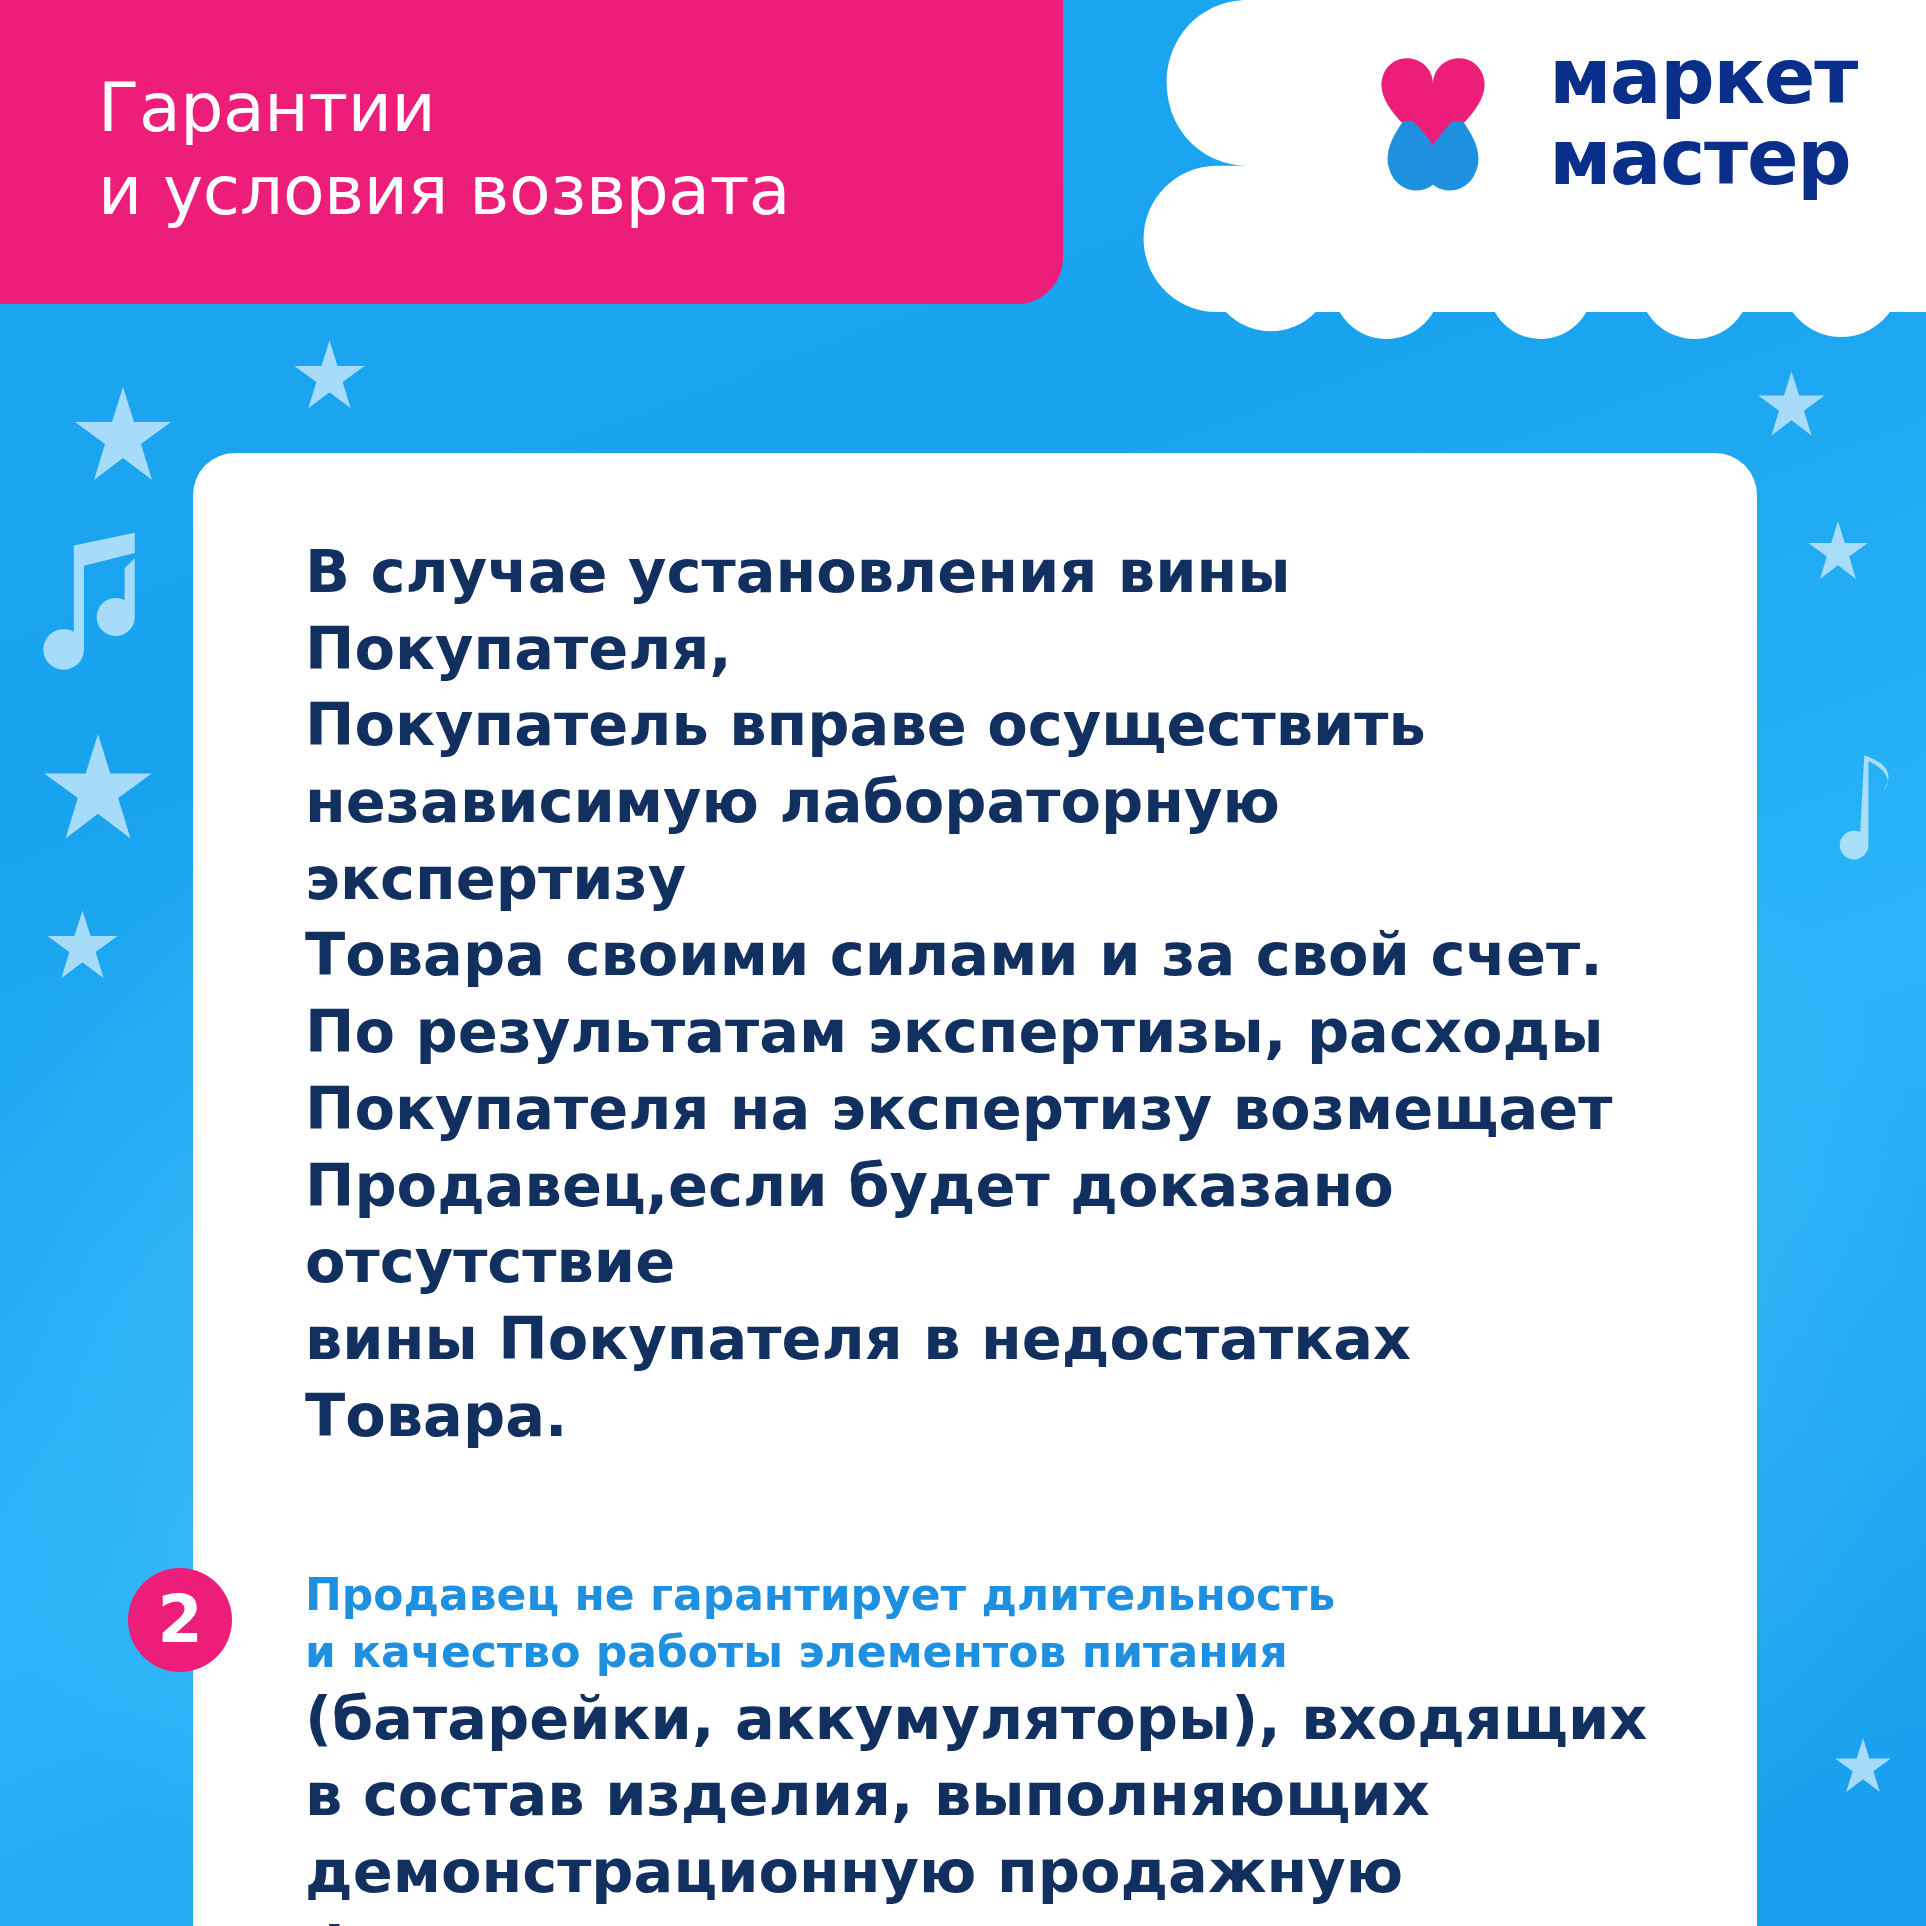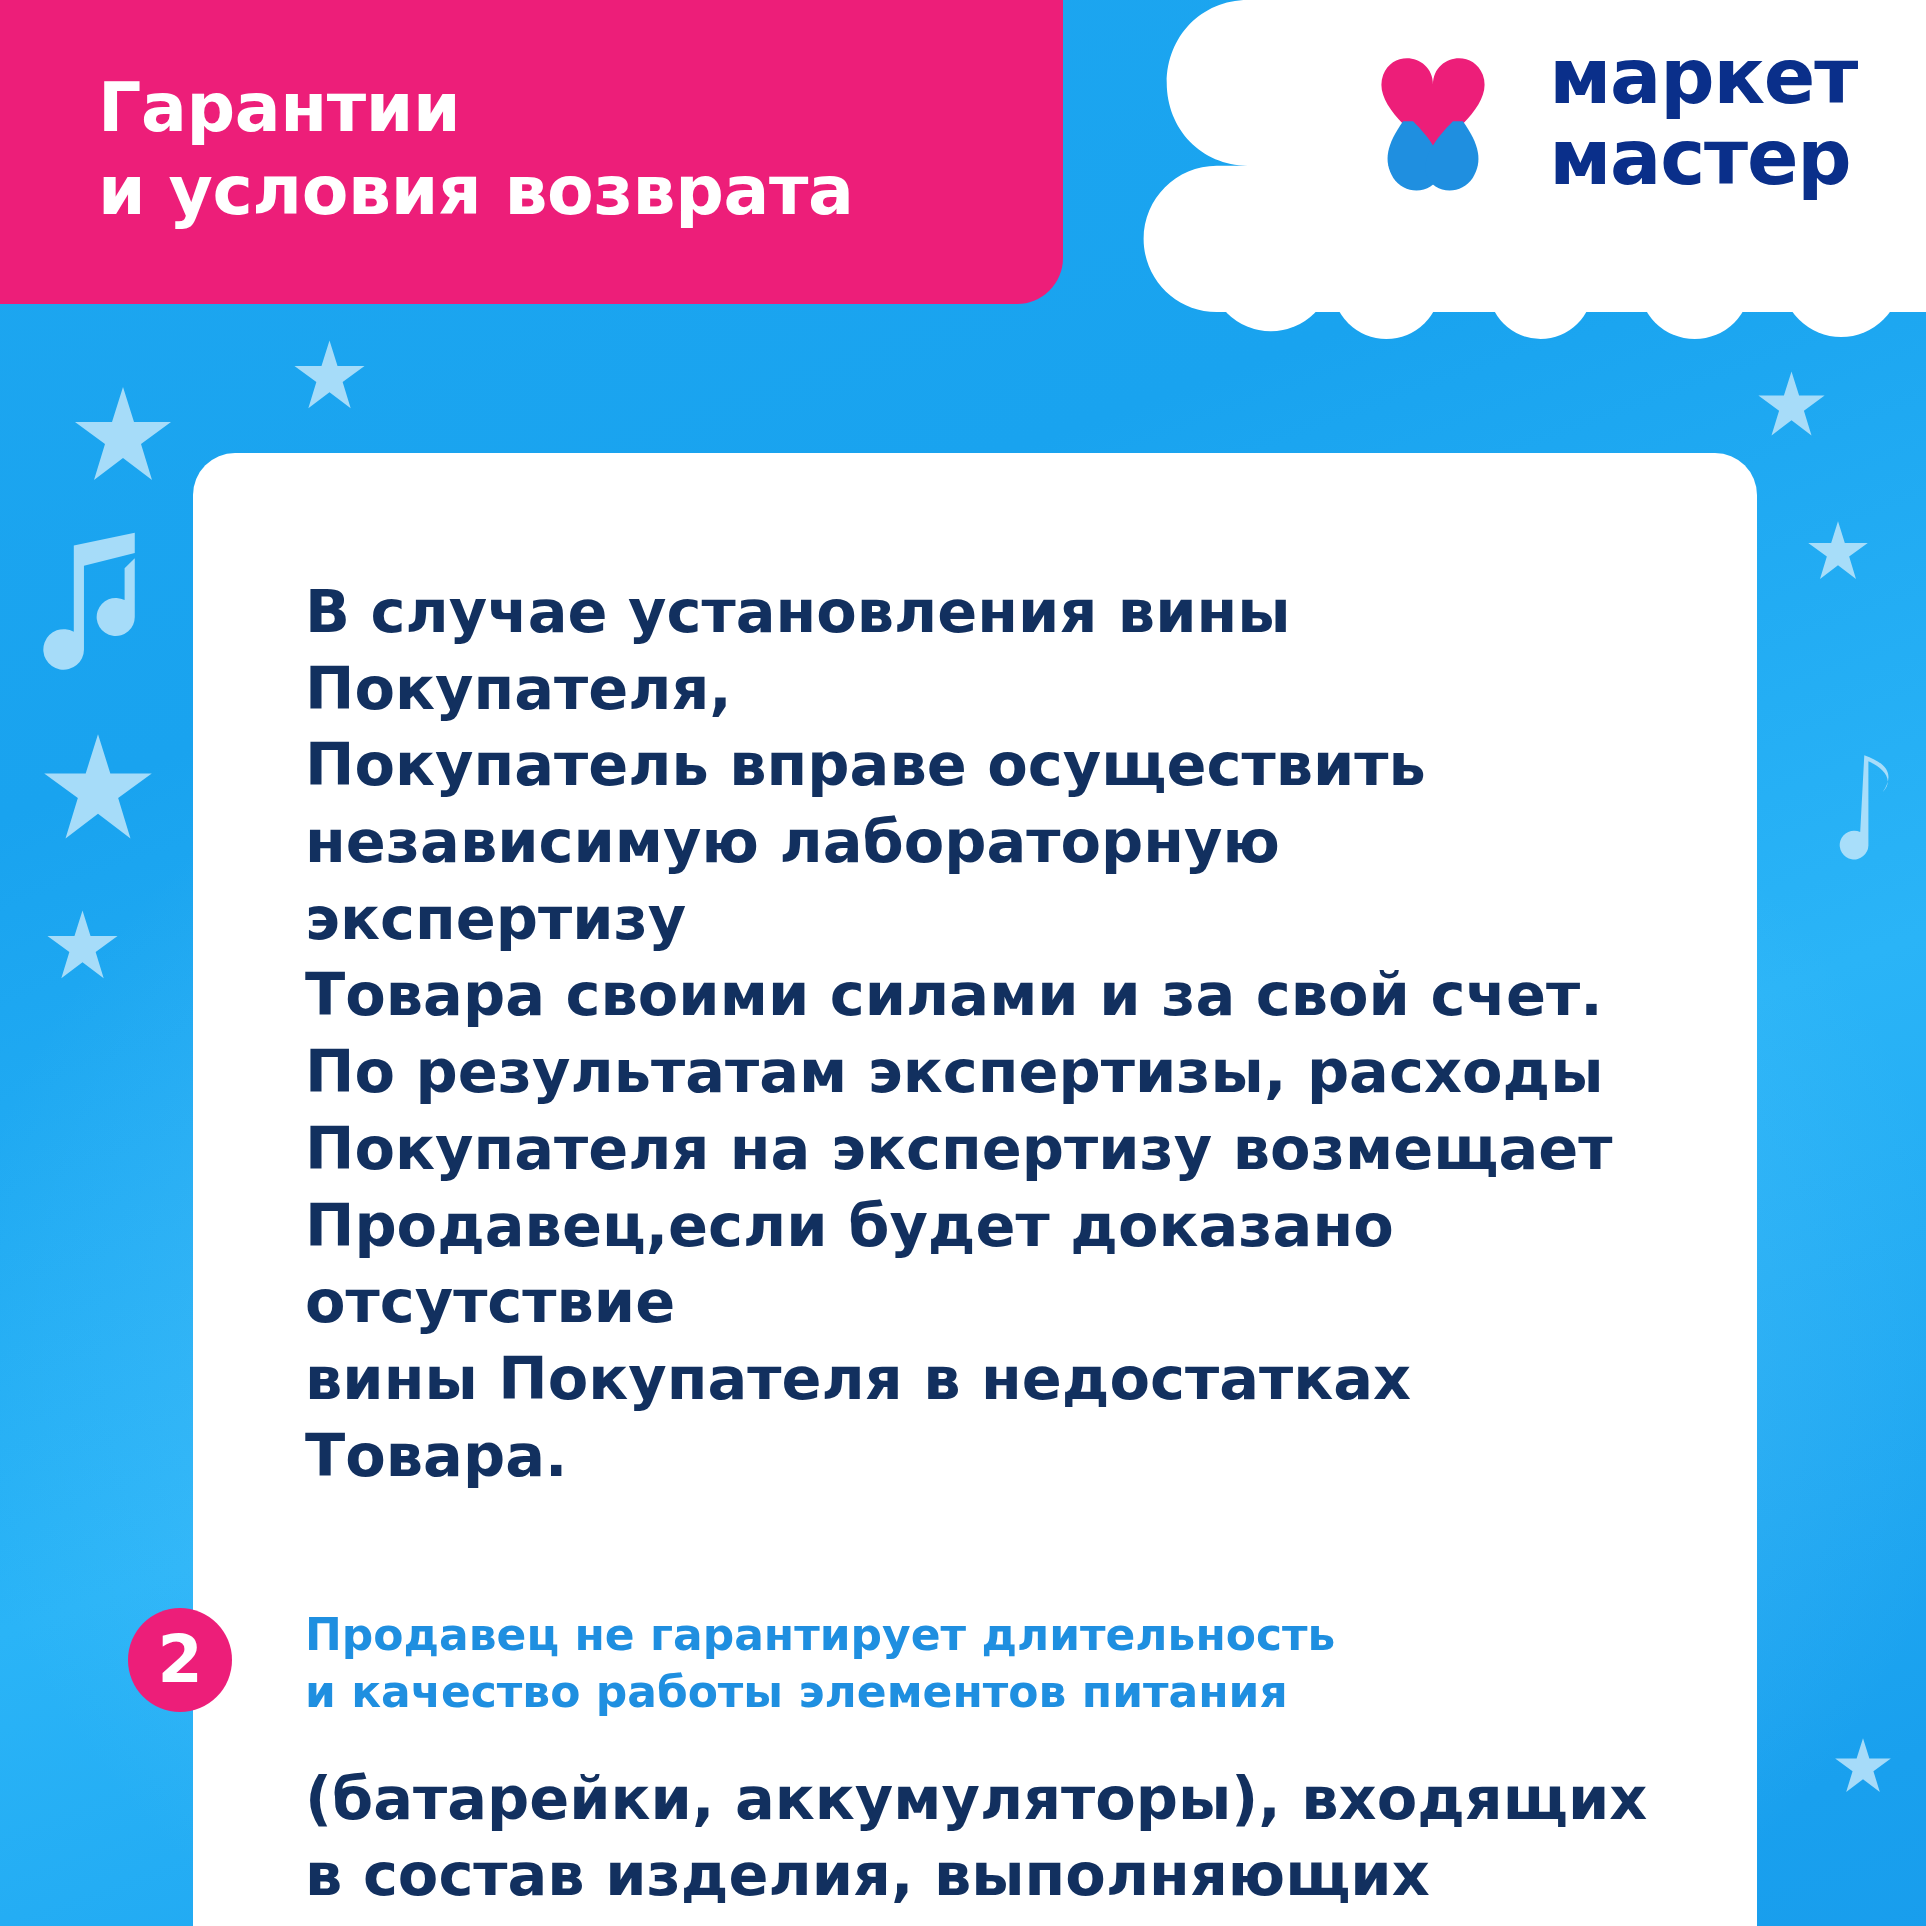--- a/index.html
+++ b/index.html
@@ -52,21 +52,21 @@
     border-bottom-right-radius: 46px;
   }
   .header-title {
     position: absolute;
     left: 98px;
     top: 67px;
     width: 905px;
     color: #ffffff;
     font-size: 68px;
     line-height: 1.22;
-    font-weight: bold;
+    font-weight: normal;
     letter-spacing: -0.4px;
     white-space: pre-line;
   }
 
   
   .cloud {
     position: absolute;
     right: 0;
     top: 0;
     width: 925px;
@@ -112,21 +112,20 @@
     box-sizing: border-box;
     padding: 81px 96px 73px 112px;
   }
 
   .para {
     color: #12305f;
     font-size: 59px;
     line-height: 1.30;
     font-weight: 600;
     white-space: pre-line;
-    margin-top: 40px;
   }
 
   .block-2 {
     position: relative;
     margin-top: 112px;
   }
 
   .badge {
     position: absolute;
     left: -177px;

